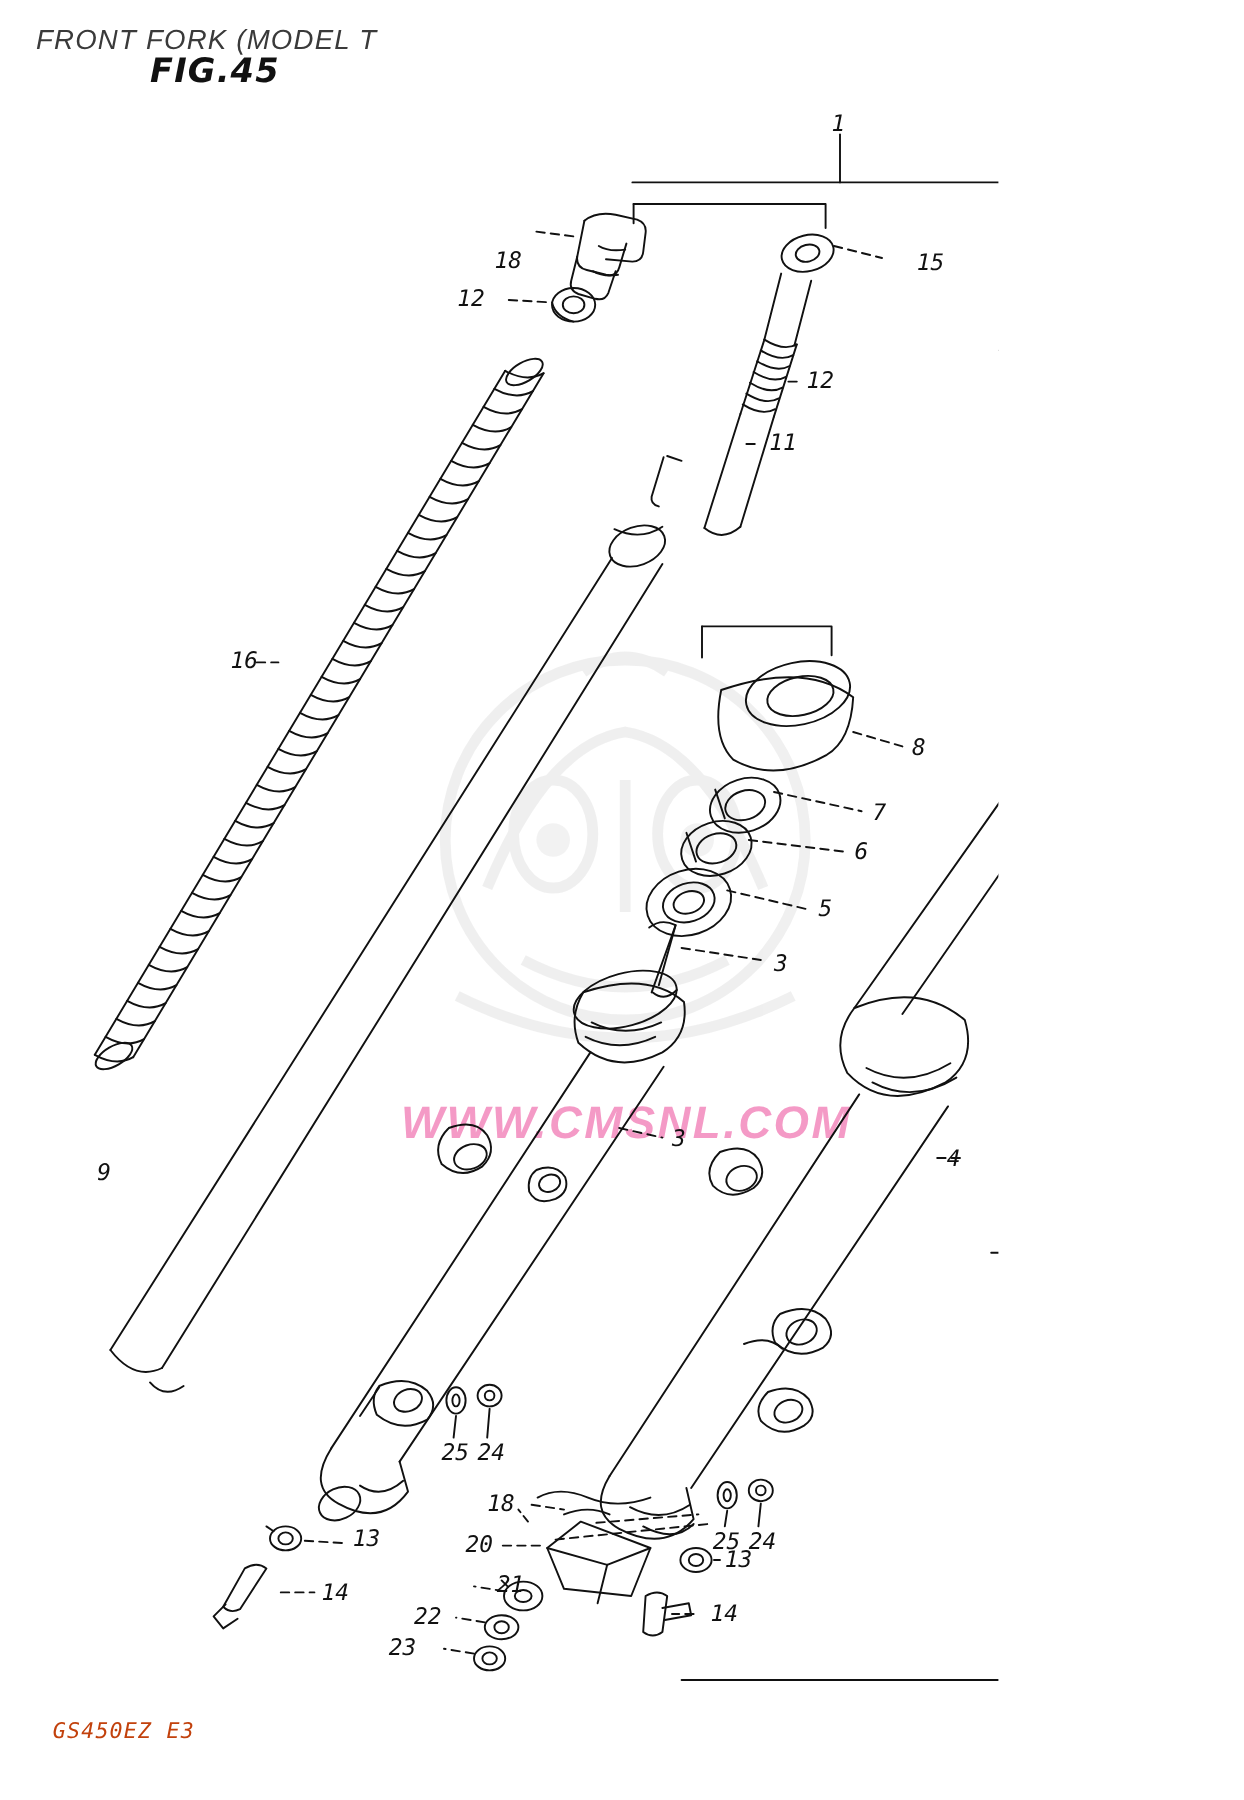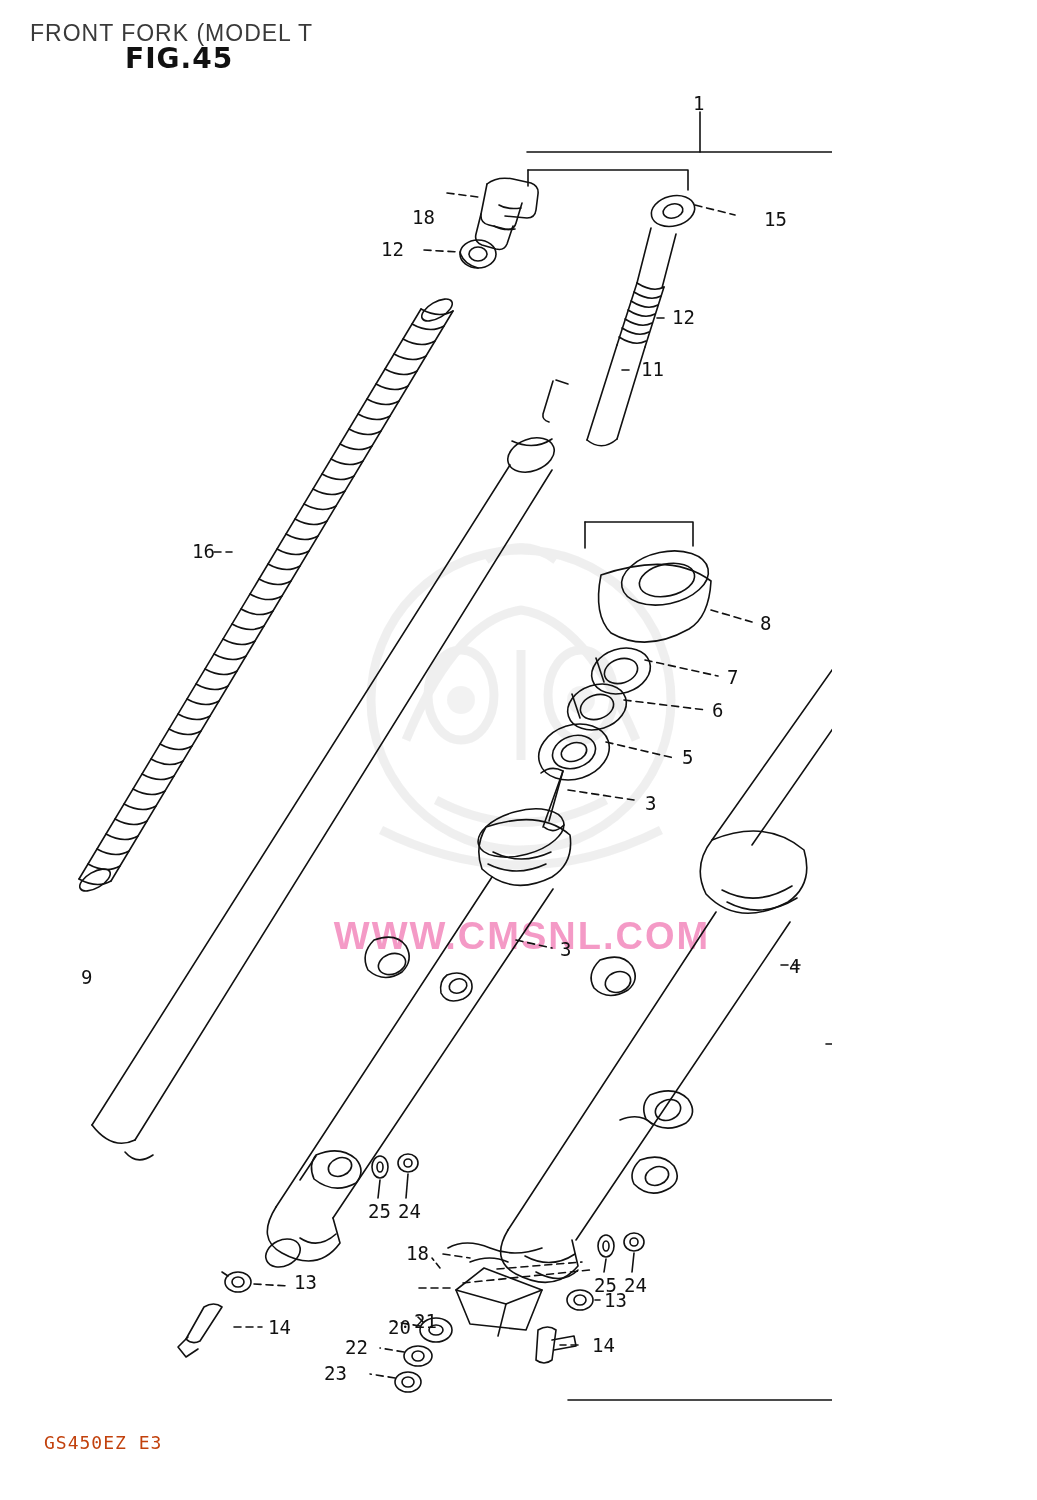--- a/index.html
+++ b/index.html
@@ -9,20 +9,21 @@
   }
   body {
     font-family: "Liberation Sans", sans-serif;
   }
   #page {
     position: relative;
     width: 832px;
     height: 1500px;
     background: #ffffff;
     overflow: hidden;
+    font-style: italic;
   }
 
   
   .title-main {
     position: absolute;
     left: 30px;
     top: 20px;
     font-size: 23px;
     letter-spacing: 1px;
     color: #3a3a3a;
@@ -374,21 +375,21 @@
   <div class="callout" style="left:672px; top:306px;">12</div>
   <div class="callout" style="left:294px; top:1271px;">13</div>
   <div class="callout" style="left:604px; top:1289px;">13</div>
   <div class="callout" style="left:268px; top:1316px;">14</div>
   <div class="callout" style="left:592px; top:1334px;">14</div>
   <div class="callout" style="left:764px; top:208px;">15</div>
   <div class="callout" style="left:192px; top:540px;">16</div>
   <div class="callout" style="left:381px; top:238px;">12</div>
   <div class="callout" style="left:412px; top:182px;margin-top:24px;">18</div>
   <div class="callout" style="left:406px; top:1242px;">18</div>
-  <div class="callout" style="left:388px; top:1276px;margin-top:40px;">20</div>
+  <div class="callout" style="left:388px; top:1276px;">20</div>
   <div class="callout" style="left:366px; top:1310px;margin-left:48px;">21</div>
   <div class="callout" style="left:345px; top:1336px;">22</div>
   <div class="callout" style="left:324px; top:1362px;">23</div>
   <div class="callout" style="left:398px; top:1200px;">24</div>
   <div class="callout" style="left:624px; top:1274px;">24</div>
   <div class="callout" style="left:368px; top:1200px;">25</div>
   <div class="callout" style="left:594px; top:1274px;">25</div>
 
   <div class="model-code">GS450EZ E3</div>
 

